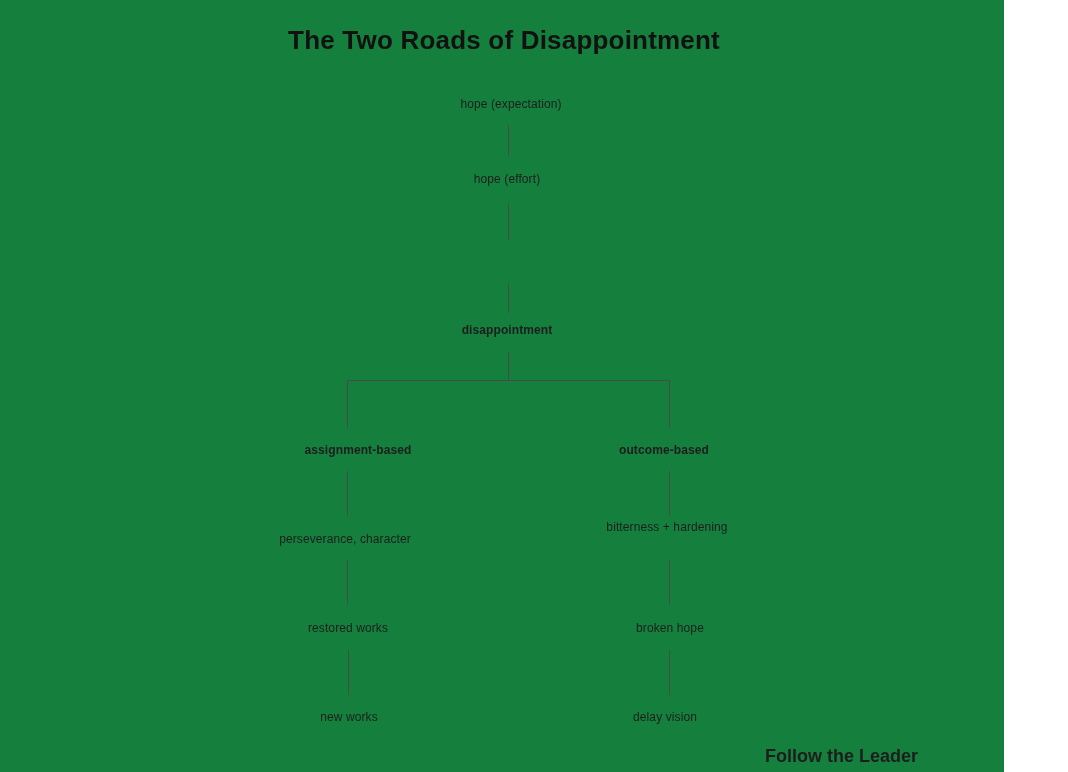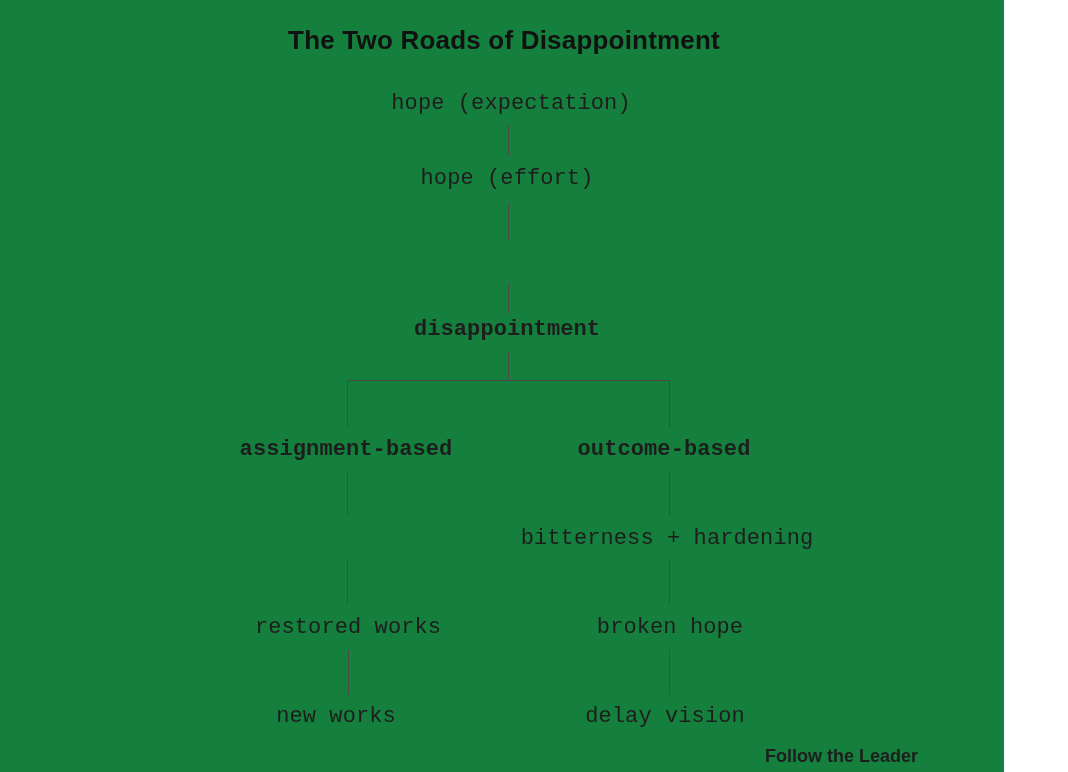--- a/index.html
+++ b/index.html
@@ -12,25 +12,24 @@
     position: relative;
     width: 1004px;
     height: 772px;
     background: #15803d;
     overflow: hidden;
   }
   .node {
     position: absolute;
     transform: translateX(-50%);
     white-space: nowrap;
-    font-size: 22px;
+    font-size: 12px;
     line-height: 22px;
     color: #1d1d1d;
     letter-spacing: 0.1px;
-    font-family: Liberation Mono, monospace;
   }
   .bold { font-weight: 700; }
   .title {
     position: absolute;
     transform: translateX(-50%);
     white-space: nowrap;
     font-size: 26px;
     line-height: 28px;
     font-weight: 700;
     color: #111111;
@@ -73,30 +72,31 @@
 
   <div class="vline" style="left:508px; top:125px; height:31px;"></div>
   <div class="vline" style="left:508px; top:203px; height:37px;"></div>
   <div class="vline" style="left:508px; top:283px; height:30px;"></div>
   <div class="vline" style="left:508px; top:352px; height:28px;"></div>
 
   <div class="hline" style="left:347px; top:380px; width:323px;"></div>
   <div class="vline" style="left:347px; top:380px; height:48px;"></div>
   <div class="vline" style="left:669px; top:380px; height:48px;"></div>
 
-  <div class="node bold" style="left:346px; top:439px;">assignment-based</div>
+  <div class="node bold" style="left:358px; top:439px;">assignment-based</div>
   <div class="vline" style="left:347px; top:471px; height:45px;"></div>
+  <div class="node" style="left:345px; top:528px;">perseverance, character</div>
   <div class="vline" style="left:347px; top:560px; height:45px;"></div>
   <div class="node" style="left:348px; top:617px;">restored works</div>
   <div class="vline" style="left:348px; top:650px; height:45px;"></div>
-  <div class="node" style="left:336px; top:706px;">new works</div>
+  <div class="node" style="left:349px; top:706px;">new works</div>
 
   <div class="node bold" style="left:664px; top:439px;">outcome-based</div>
   <div class="vline" style="left:669px; top:471px; height:45px;"></div>
-  <div class="node" style="left:667px; top:528px;">bitterness + hardening</div>
+  <div class="node" style="left:667px; top:516px;">bitterness + hardening</div>
   <div class="vline" style="left:669px; top:560px; height:45px;"></div>
   <div class="node" style="left:670px; top:617px;">broken hope</div>
   <div class="vline" style="left:669px; top:650px; height:45px;"></div>
   <div class="node" style="left:665px; top:706px;">delay vision</div>
 
   <div class="footer">Follow the Leader</div>
 
 </div>
 
 </body></html>

